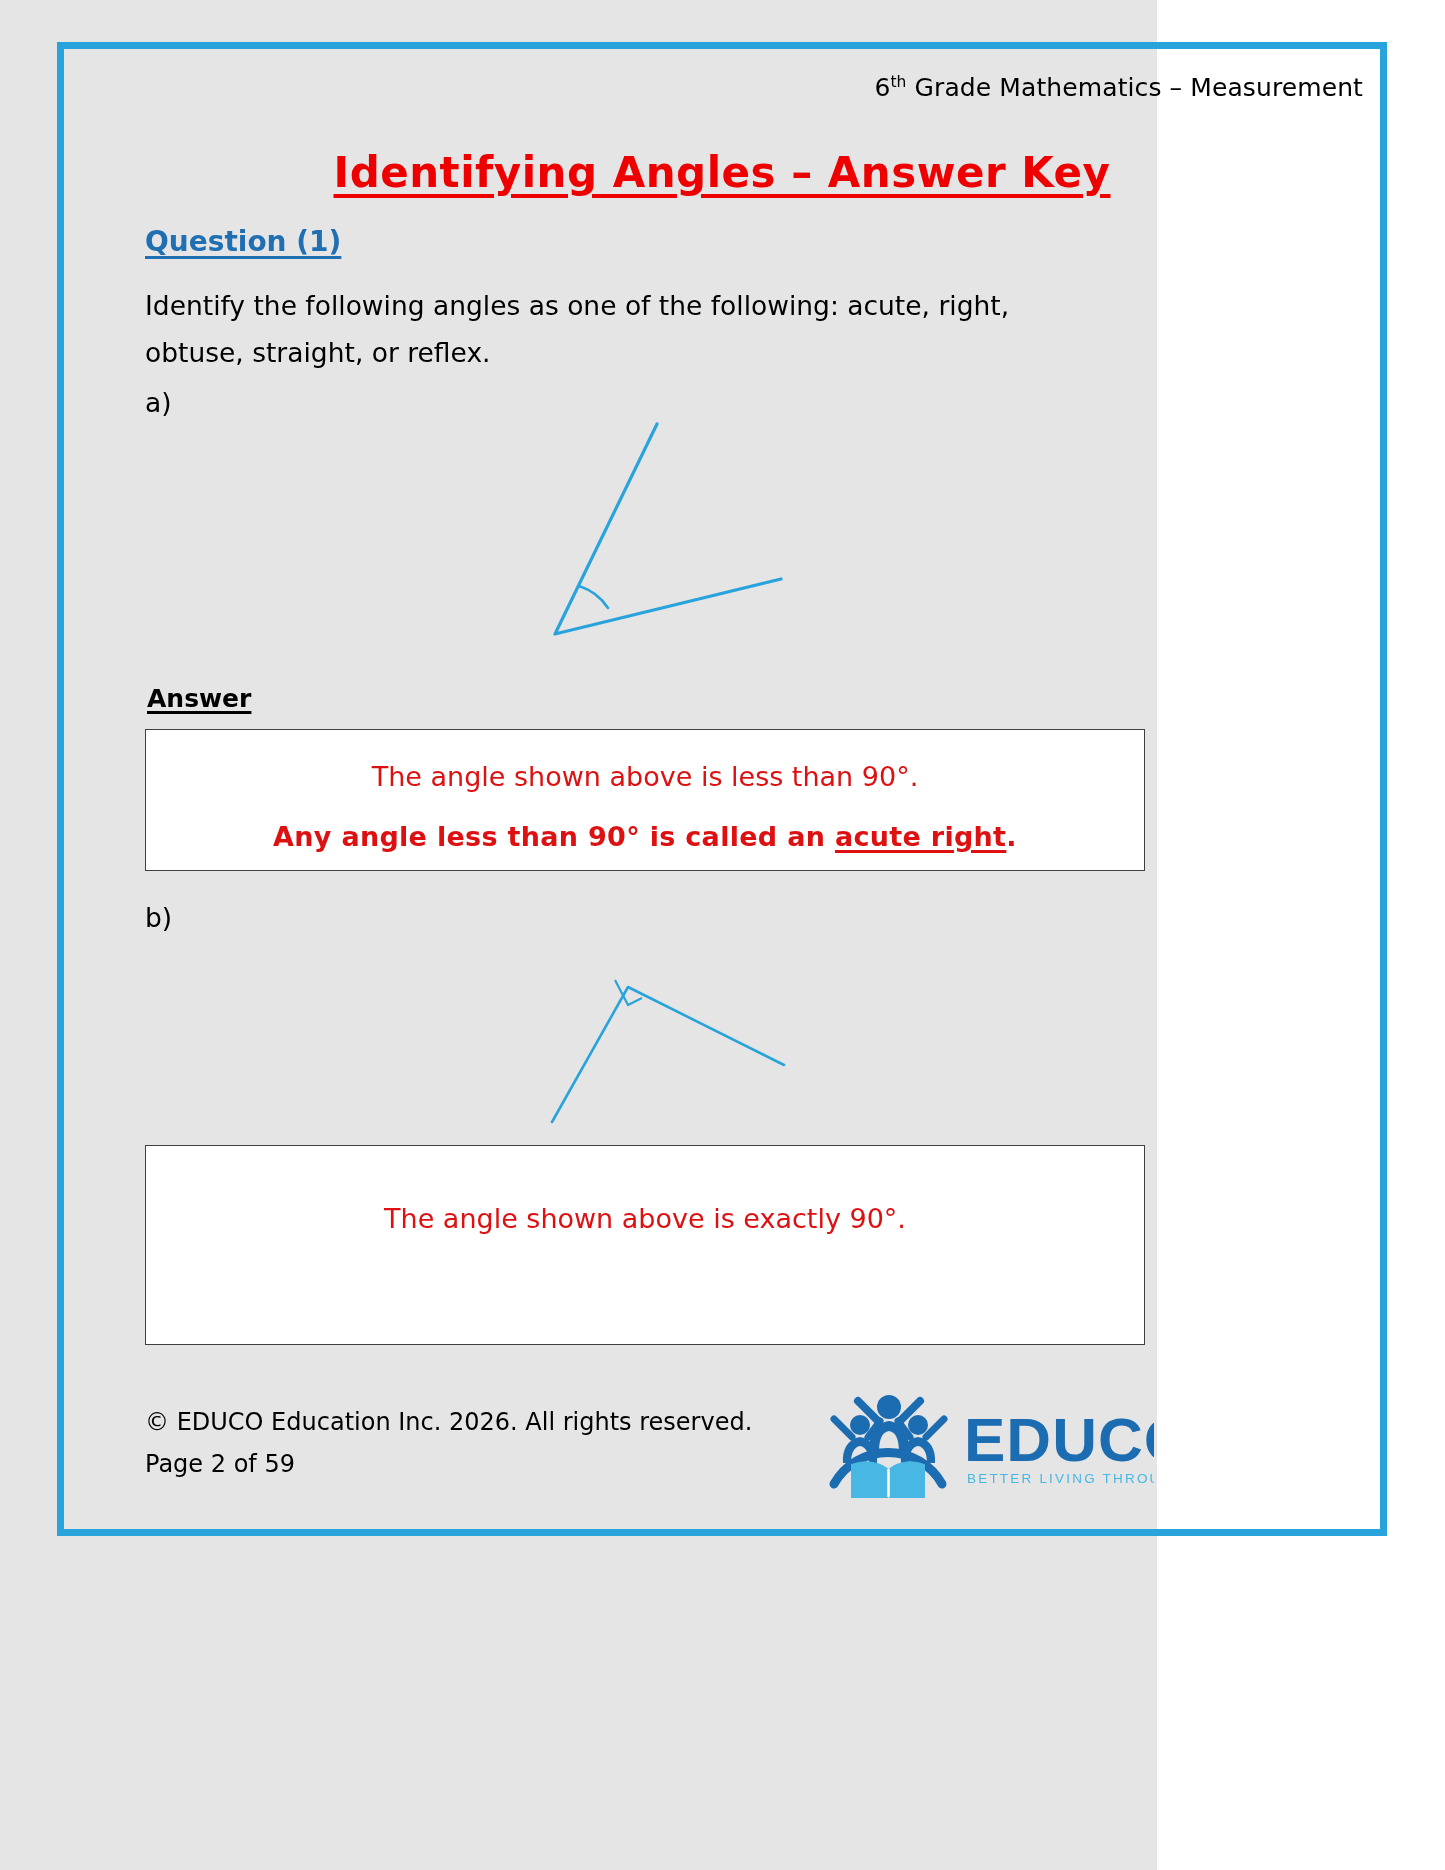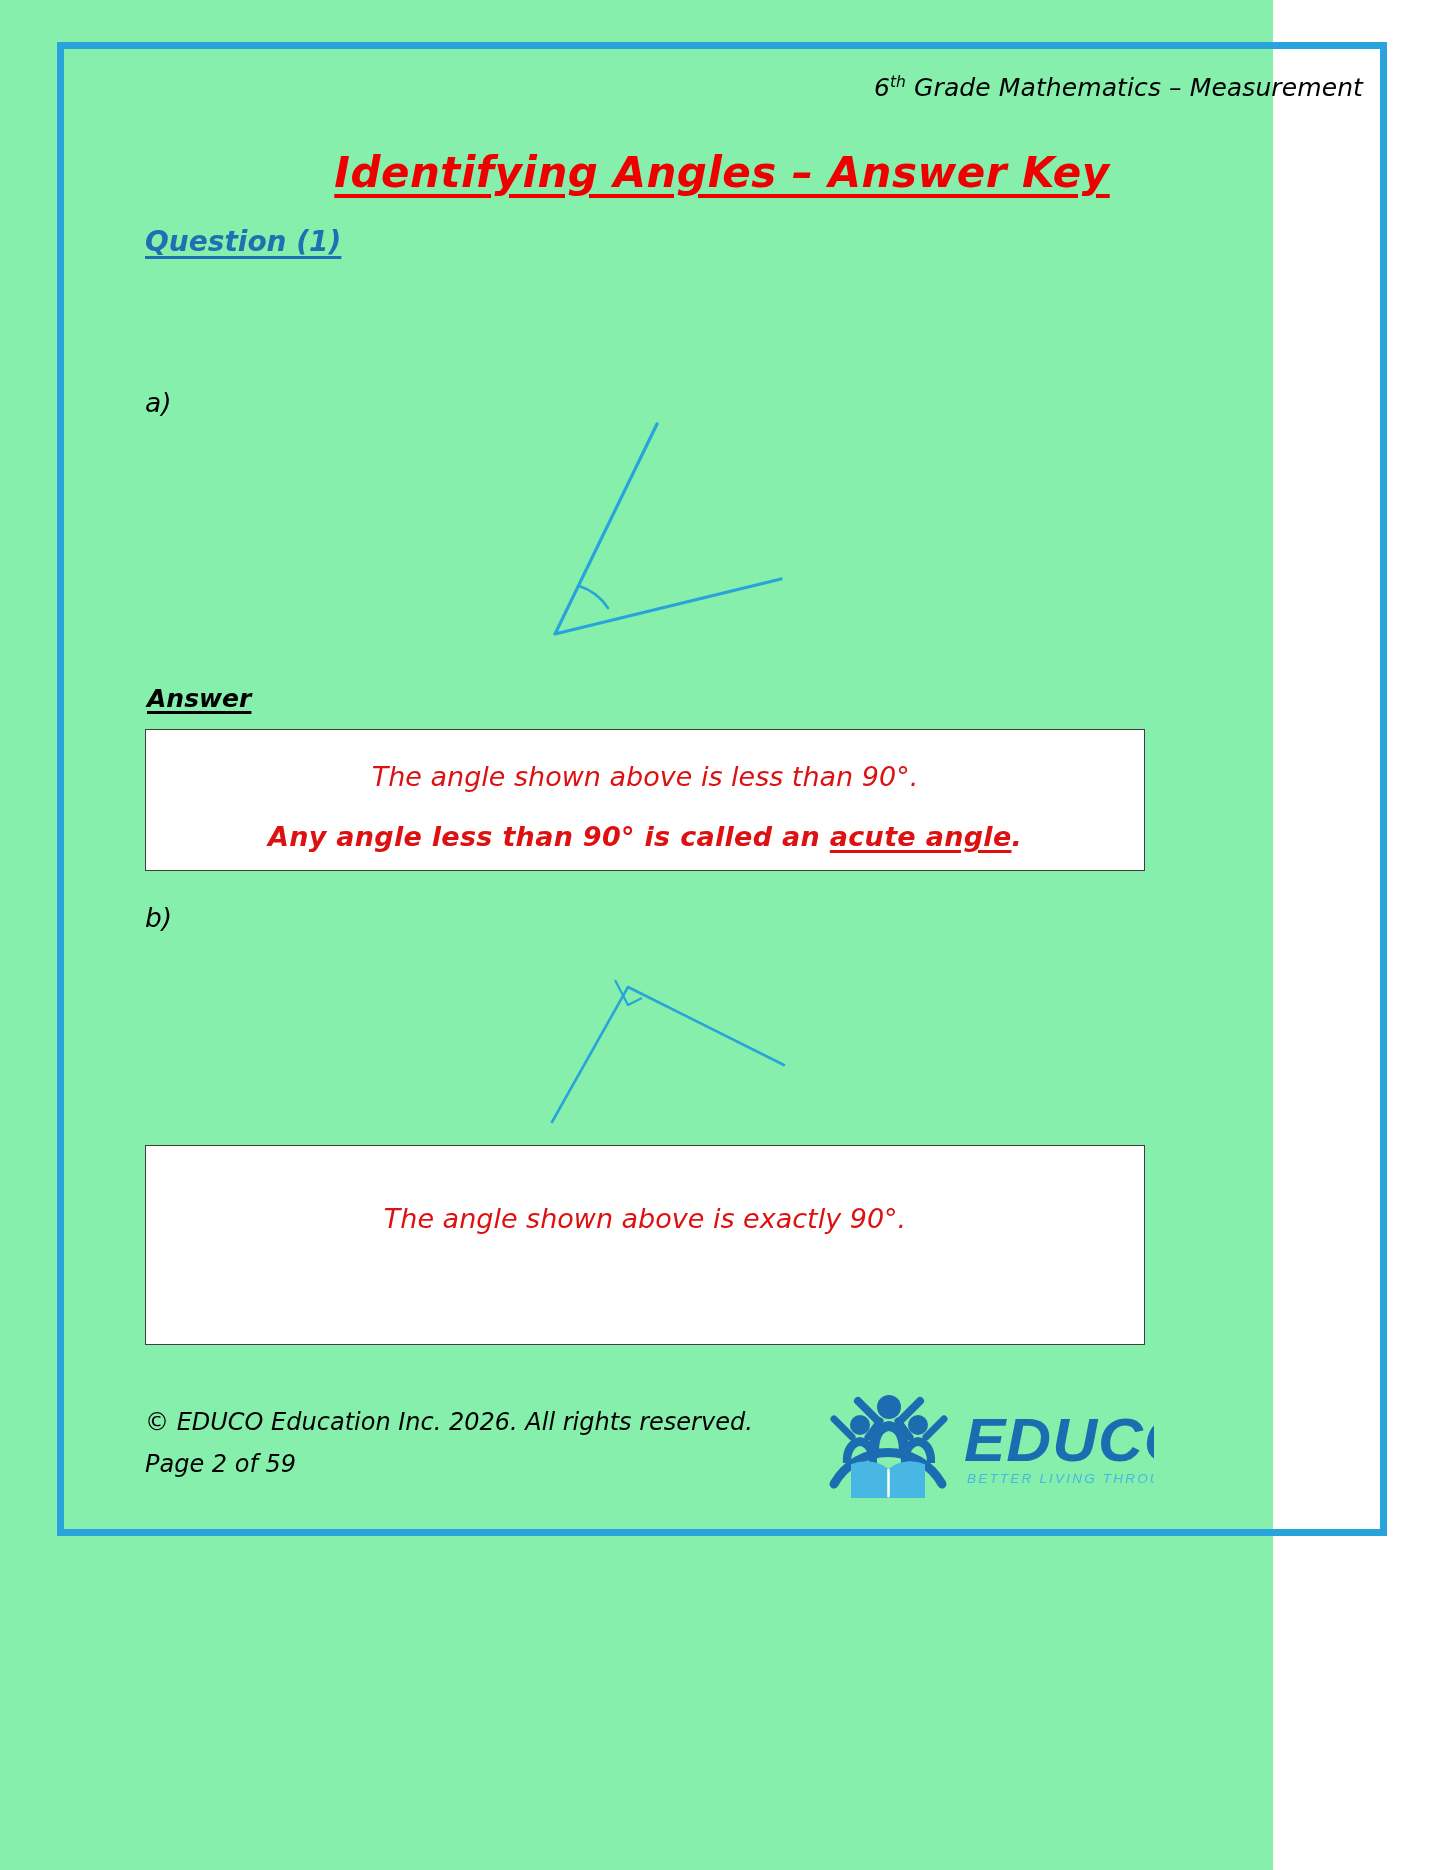--- a/index.html
+++ b/index.html
@@ -10,25 +10,24 @@
   body {
     width: 1445px;
     height: 1870px;
     font-family: "DejaVu Sans", sans-serif;
     -webkit-font-smoothing: antialiased;
   }
 
   
   .page {
     position: relative;
-    width: 1273px;
+    width: 1157px;
     height: 1870px;
-    background: #86efac;
-    box-sizing: border-box;
-    font-style: italic;
+    background: #e5e5e5;
+    box-sizing: border-box;
   }
   .page-border {
     position: absolute;
     left: 57px;
     top: 42px;
     width: 1330px;
     height: 1494px;
     border: 7px solid #29A3DC;
     box-sizing: border-box;
     pointer-events: none;
@@ -206,36 +205,37 @@
   <div class="page-border"></div>
 
   <div class="content">
 
     <div class="doc-header"><span>6</span><sup>th</sup><span> Grade Mathematics – Measurement</span></div>
 
     <div class="doc-title"><span class="u">Identifying Angles – Answer Key</span></div>
 
     <div class="question-heading"><span>Question (1)</span></div>
 
+    <div class="question-body">Identify the following angles as one of the following: acute, right, obtuse, straight, or reflex.</div>
 
     <div class="part-label part-a">a)</div>
 
     <div class="figure figure-a">
       <svg width="1000" height="250" viewBox="0 0 1000 250">
 
         <path d="M 512 5 L 410 215 L 636 160" fill="none" stroke="#29A3DC" stroke-width="3.2" stroke-linecap="round" stroke-linejoin="round"></path>
         <path d="M 434 167 A 54 54 0 0 1 463 189" fill="none" stroke="#29A3DC" stroke-width="2.6" stroke-linecap="round"></path>
       </svg>
     </div>
 
     <div class="answer-label answer-label-a"><span>Answer</span></div>
 
     <div class="answer-box answer-box-a">
       <div class="ans-line ans-line-1">The angle shown above is less than 90°.</div>
-      <div class="ans-line ans-line-2"><span>Any angle less than 90° is called an </span><span class="ans-u">acute angle</span><span>.</span></div>
+      <div class="ans-line ans-line-2"><span>Any angle less than 90° is called an </span><span class="ans-u">acute right</span><span>.</span></div>
     </div>
 
     <div class="part-label part-b">b)</div>
 
     <div class="figure figure-b">
       <svg width="1000" height="200" viewBox="0 0 1000 200">
 
         <path d="M 407 193 L 483 58 L 639 136" fill="none" stroke="#29A3DC" stroke-width="2.6" stroke-linecap="round" stroke-linejoin="round"></path>
         <path d="M 470 51 L 483 76 L 497 69" fill="none" stroke="#29A3DC" stroke-width="2.2" stroke-linejoin="round"></path>
       </svg>

